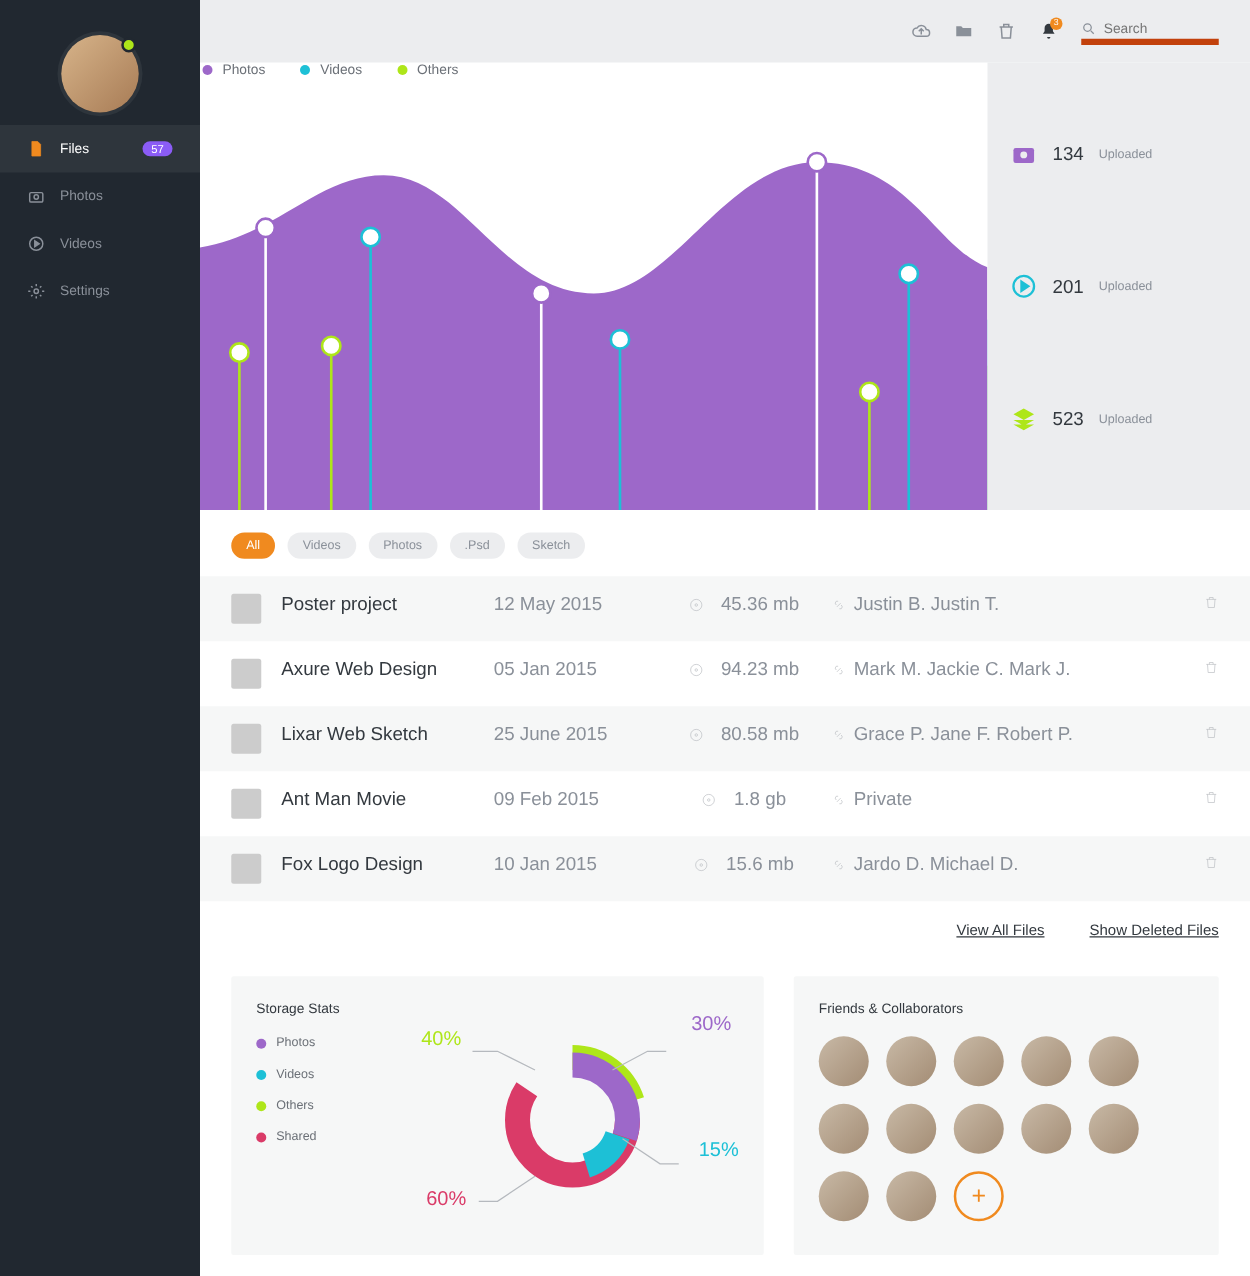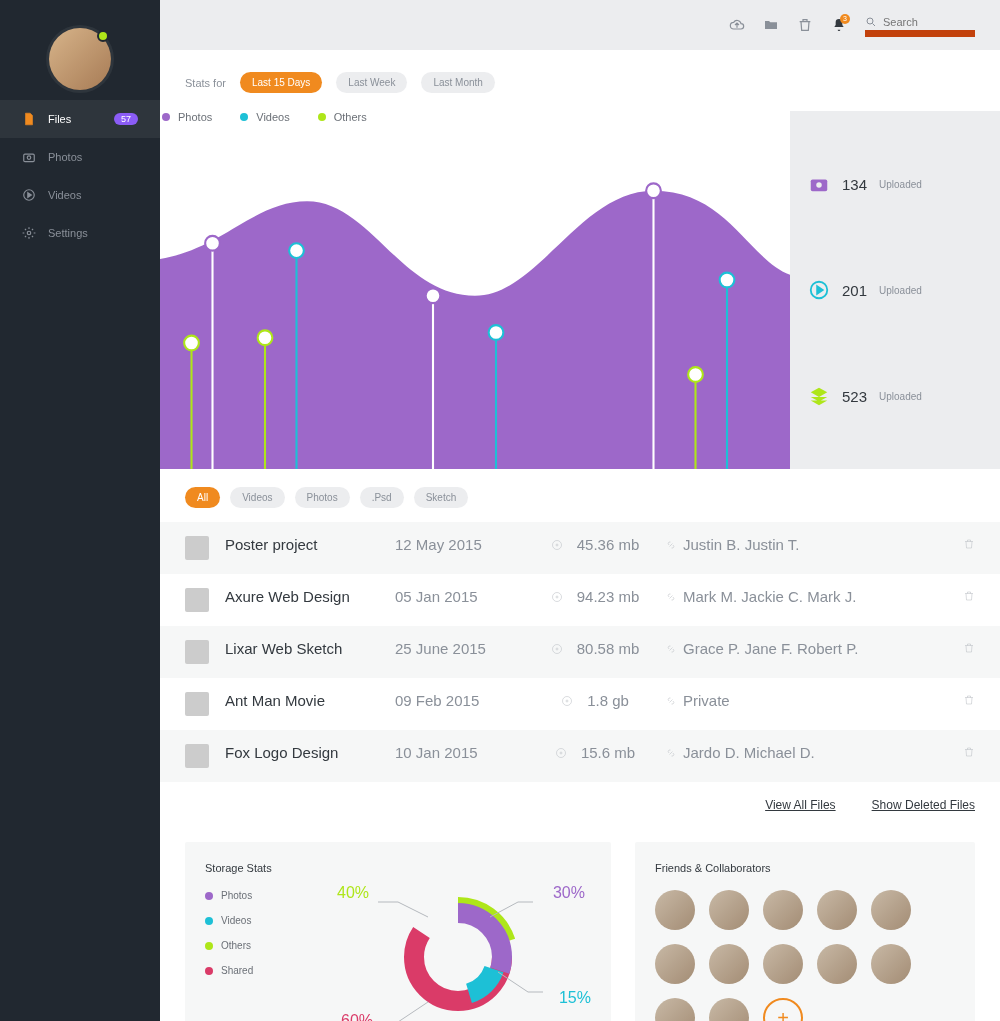--- a/index.html
+++ b/index.html
@@ -18,21 +18,21 @@
 .nav-item .ic { width:14px; height:14px; margin-right:12px; display:inline-flex; align-items:center; justify-content:center; }
 .nav-item .badge-pill { margin-left:auto; background:#8b5cf6; color:#fff; border-radius:9px; font-size:9px; padding:1px 7px; }
 .nav-item.active .ic svg { fill:#f08a1f; stroke:#f08a1f; }
 
 
 .main { flex:1; background:#fff; }
 .topbar { background:#ecedef; height:50px; display:flex; align-items:center; justify-content:flex-end; padding:0 25px; gap:18px; }
 .top-icon { width:16px; height:16px; color:#8a9099; display:inline-flex; align-items:center; justify-content:center; cursor:pointer; position:relative; }
 .top-icon svg { width:16px; height:16px; }
 .bell-dot { position:absolute; top:-3px; right:-3px; width:10px; height:10px; border-radius:50%; background:#f08a1f; color:#fff; font-size:7px; line-height:10px; text-align:center; }
-.search-box { display:flex; align-items:flex-start; border-bottom:7px solid #c2410c; width:110px; padding:2px 0; }
+.search-box { display:flex; align-items:flex-start; border-bottom:5px solid #c2410c; width:110px; padding:2px 0; }
 .search-box input { border:none; background:transparent; outline:none; font-size:11px; color:#666; width:86px; margin-left:6px; }
 
 
 .section { padding: 22px 25px; }
 .stats-head { display:flex; align-items:center; gap:14px; margin-bottom:18px; }
 .stats-label { font-size:11px; color:#8a9099; }
 .pill { border-radius:14px; padding:5px 12px; font-size:10px; background:#ecedef; color:#8a9099; cursor:pointer; }
 .pill.active { background:#f08a1f; color:#fff; }
 .legend-row { display:flex; gap:28px; padding: 0 0 8px 2px; }
 .legend { display:flex; align-items:center; gap:8px; font-size:11px; color:#6b7077; }
@@ -156,28 +156,20 @@
       </span>
       <div class="search-box">
         <svg width="12" height="12" viewBox="0 0 24 24" fill="none" stroke="#8a9099" stroke-width="2">
             <circle cx="10" cy="10" r="6"></circle>
             <path d="M20 20l-5-5"></path>
           </svg>
         <input placeholder="Search" style="">
       </div>
     </div>
 
-    <div class="section" style="padding-bottom:0">
-      <div class="stats-head">
-        <span class="stats-label">Stats for</span>
-        <span class="pill active">Last 15 Days</span>
-        <span class="pill">Last Week</span>
-        <span class="pill">Last Month</span>
-      </div>
-    </div>
 
     <div class="stats-body">
       <div style="flex:1;display:flex;flex-direction:column">
         <div class="legend-row section" style="padding-top:0;padding-bottom:10px">
           <div class="legend">
               <span class="dot" style="background:#9d68c9"></span>
               <span>Photos</span>
             </div>
           <div class="legend">
               <span class="dot" style="background:#1dc0d6"></span>
@@ -408,22 +400,22 @@
               <circle r="38" fill="none" stroke="#1dc0d6" stroke-width="20" stroke-dasharray="36 238" stroke-dashoffset="-72" transform="rotate(-90)"></circle>
             </g>
             <g stroke="#b5b9be" stroke-width="1" fill="none">
               <polyline points="90,55 60,40 40,40"></polyline>
               <polyline points="152,55 180,40 195,40"></polyline>
               <polyline points="160,110 190,130 205,130"></polyline>
               <polyline points="90,140 60,160 45,160"></polyline>
             </g>
           </svg>
           <span class="donut-label" style="color:#aee619;left:12px;top:22px">40%</span>
-          <span class="donut-label" style="color:#9d68c9;right:6px;top:22px">30%</span>
-          <span class="donut-label" style="color:#1dc0d6;right:0;top:127px">15%</span>
+          <span class="donut-label" style="color:#9d68c9;right:6px;top:10px">30%</span>
+          <span class="donut-label" style="color:#1dc0d6;right:0;top:111px">15%</span>
           <span class="donut-label" style="color:#da3b68;left:16px;top:150px">60%</span>
         </div>
       </div>
 
       <div class="card friends-card">
         <div class="card-title">Friends &amp; Collaborators</div>
         <div class="friend-grid" id="friends-grid">
             <div class="friend"></div>
             <div class="friend"></div>
             <div class="friend"></div>

